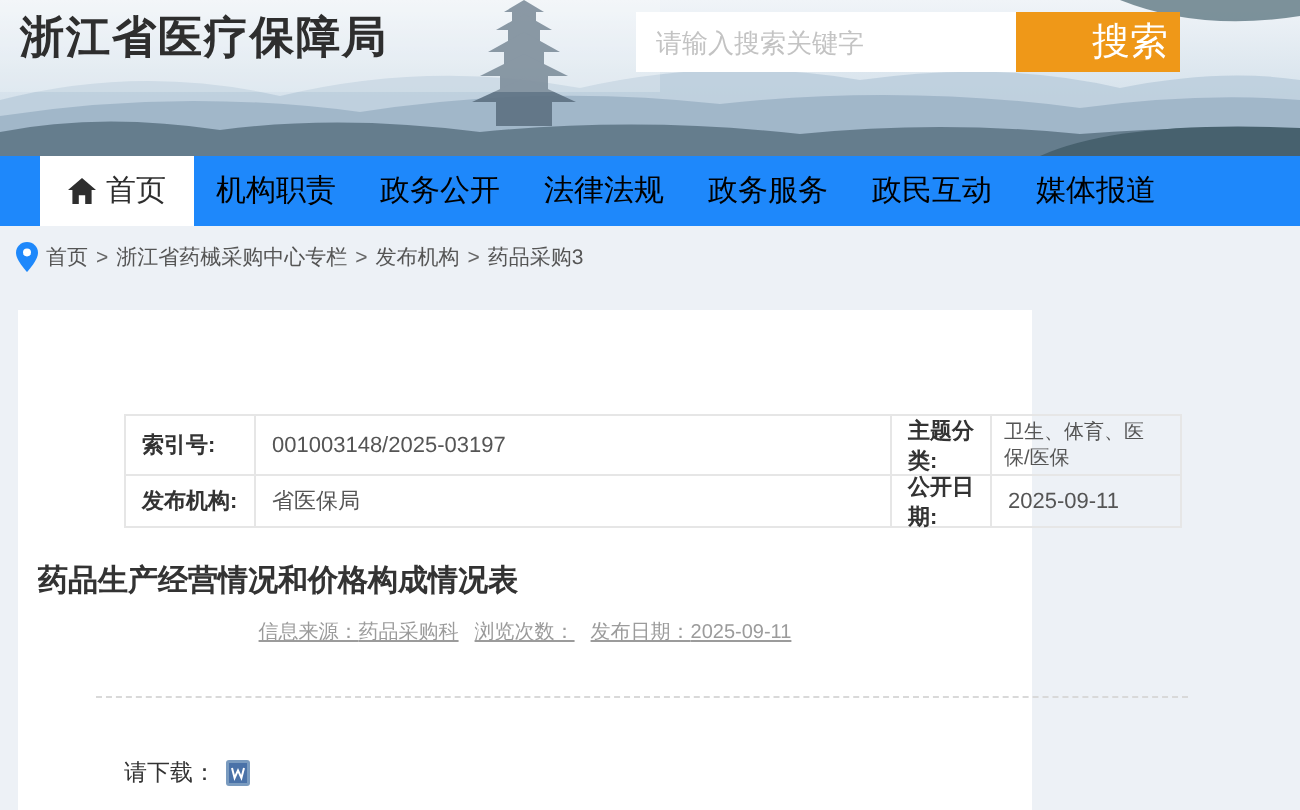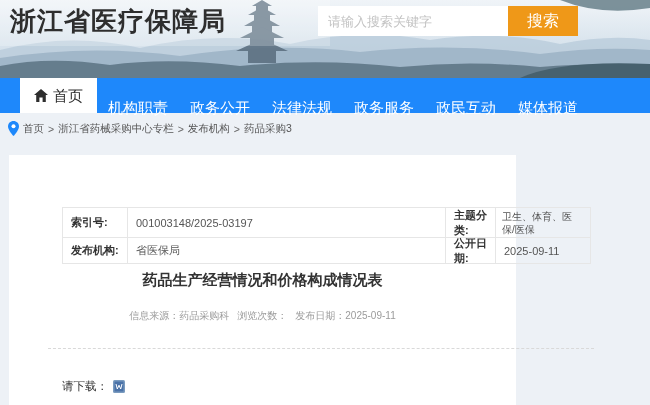--- a/index.html
+++ b/index.html
@@ -2,57 +2,57 @@
 <html><head>
 <meta charset="utf-8">
 <style>
   html,body{margin:0;padding:0;}
   .screen{position:relative;width:650px;height:405px;background:#edf1f6;overflow:hidden;
           font-family:"Liberation Sans","DejaVu Sans",sans-serif;}
 
   
   .hdr{position:absolute;top:0;left:0;width:650px;height:78px;}
   .hdr-bg{position:absolute;top:0;left:0;width:650px;height:78px;display:block;}
-  .site-title{position:absolute;left:10px;top:4px;margin:0;font-size:26px;font-weight:bold;
+  .site-title{position:absolute;left:10px;top:4px;margin:0;font-size:22px;font-weight:bold;
               color:#2e2e2e;letter-spacing:1px;white-space:nowrap;}
   .search{position:absolute;left:318px;top:6px;display:flex;}
   .search-input{width:170px;height:30px;border:0;padding:0 10px;font-size:13px;outline:none;
                 background:#fff;color:#a16207;box-sizing:content-box;}
   .search-input::placeholder{color:#c3c3c3;}
-  .search-btn{width:70px;height:30px;border:0;background:#ef9818;color:#fff;font-size:16px;cursor:pointer;}
+  .search-btn{width:82px;height:30px;border:0;background:#ef9818;color:#fff;font-size:19px;cursor:pointer;text-align:right;}
 
   
   .nav{position:absolute;top:78px;left:0;width:650px;height:35px;background:#1e88fb;
        display:flex;align-items:stretch;padding-left:20px;box-sizing:border-box;}
-  .nav-item{color:#ffffff;font-size:15px;line-height:35px;padding:12px 11px;cursor:pointer;white-space:nowrap;}
+  .nav-item{color:#000000;font-size:15px;line-height:35px;padding:0 11px;cursor:pointer;white-space:nowrap;}
   .nav-item.active{background:#fff;color:#2e2e2e;display:flex;align-items:center;gap:5px;padding:0 14px;}
   .nav-item.active .home-ic{display:inline-flex;align-items:center;}
 
   
   .breadcrumb{position:absolute;top:121px;left:8px;display:flex;align-items:center;gap:4px;
               font-size:10.5px;color:#555;}
   .crumb{cursor:pointer;}
   .crumb-sep{color:#666;}
 
   
   .panel{position:absolute;left:9px;top:155px;width:507px;height:250px;background:#fff;}
 
   .meta-table{position:absolute;left:53px;top:52px;display:grid;
               grid-template-columns:65px 318px 50px 95px;grid-template-rows:30px 26px;
               border-top:1px solid #e6e6e6;border-left:1px solid #e6e6e6;}
   .mcell{border-right:1px solid #e6e6e6;border-bottom:1px solid #e6e6e6;
          display:flex;align-items:center;font-size:11px;color:#555;padding:0 8px;box-sizing:border-box;}
   .mlabel{font-weight:bold;color:#333;}
   .msmall{font-size:10px;line-height:1.3;padding:2px 6px;}
 
-  .art-title{position:absolute;top:116px;left:0;width:100%;text-align:center;
-             font-size:15px;font-weight:bold;color:#333;margin:0;}
+  .art-title{position:absolute;top:116px;left:0;width:100%;text-align:left;
+             font-size:15px;font-weight:bold;color:#333;margin:10px;}
   .art-meta{position:absolute;top:154px;left:0;width:100%;text-align:center;
             font-size:10px;color:#9b9b9b;}
-  .art-meta .seg{margin:0 4px;}
+  .art-meta .seg{margin:0 4px;text-decoration:underline;}
 
   .dashed{position:absolute;top:193px;left:39px;width:546px;height:0;border-top:1px dashed #d9d9d9;}
 
   .download{position:absolute;top:224px;left:53px;display:flex;align-items:center;gap:5px;
             font-size:11.5px;color:#333;text-align:center;}
   .doc-ic{display:inline-flex;align-items:center;}
   .dl-link{color:#2e64b5;text-decoration:underline;cursor:pointer;}
 </style>
 </head>
 <body>

